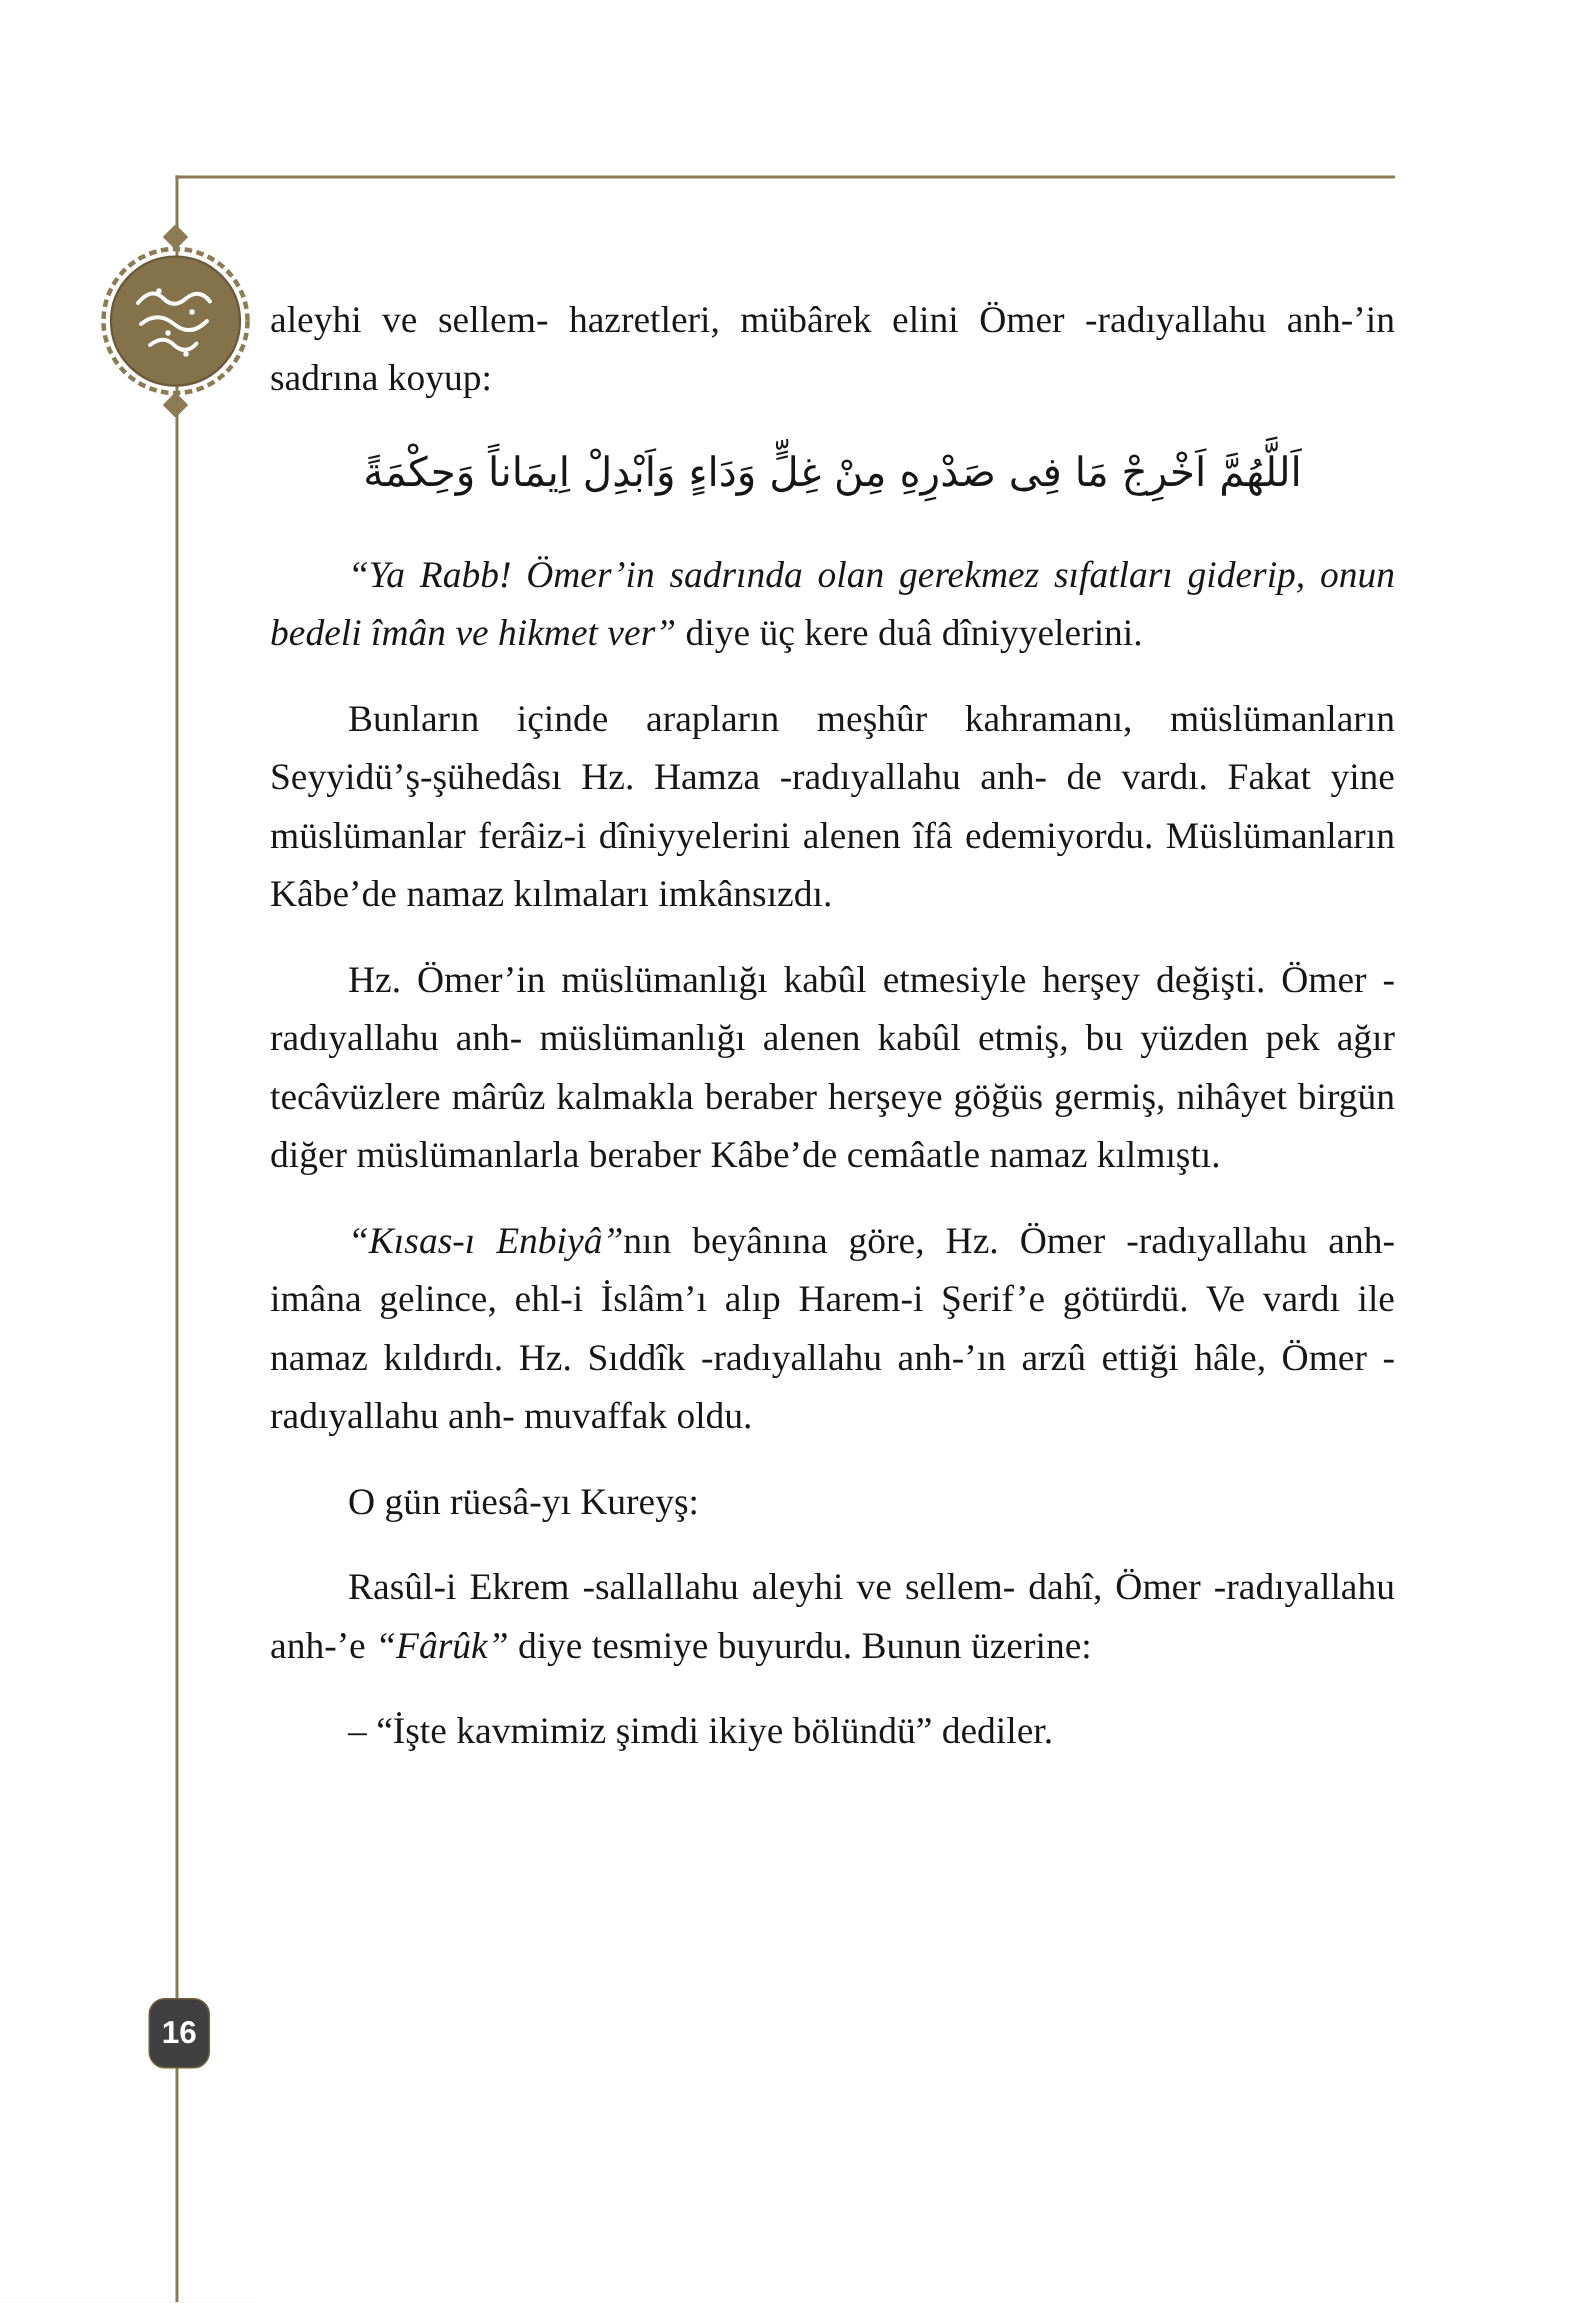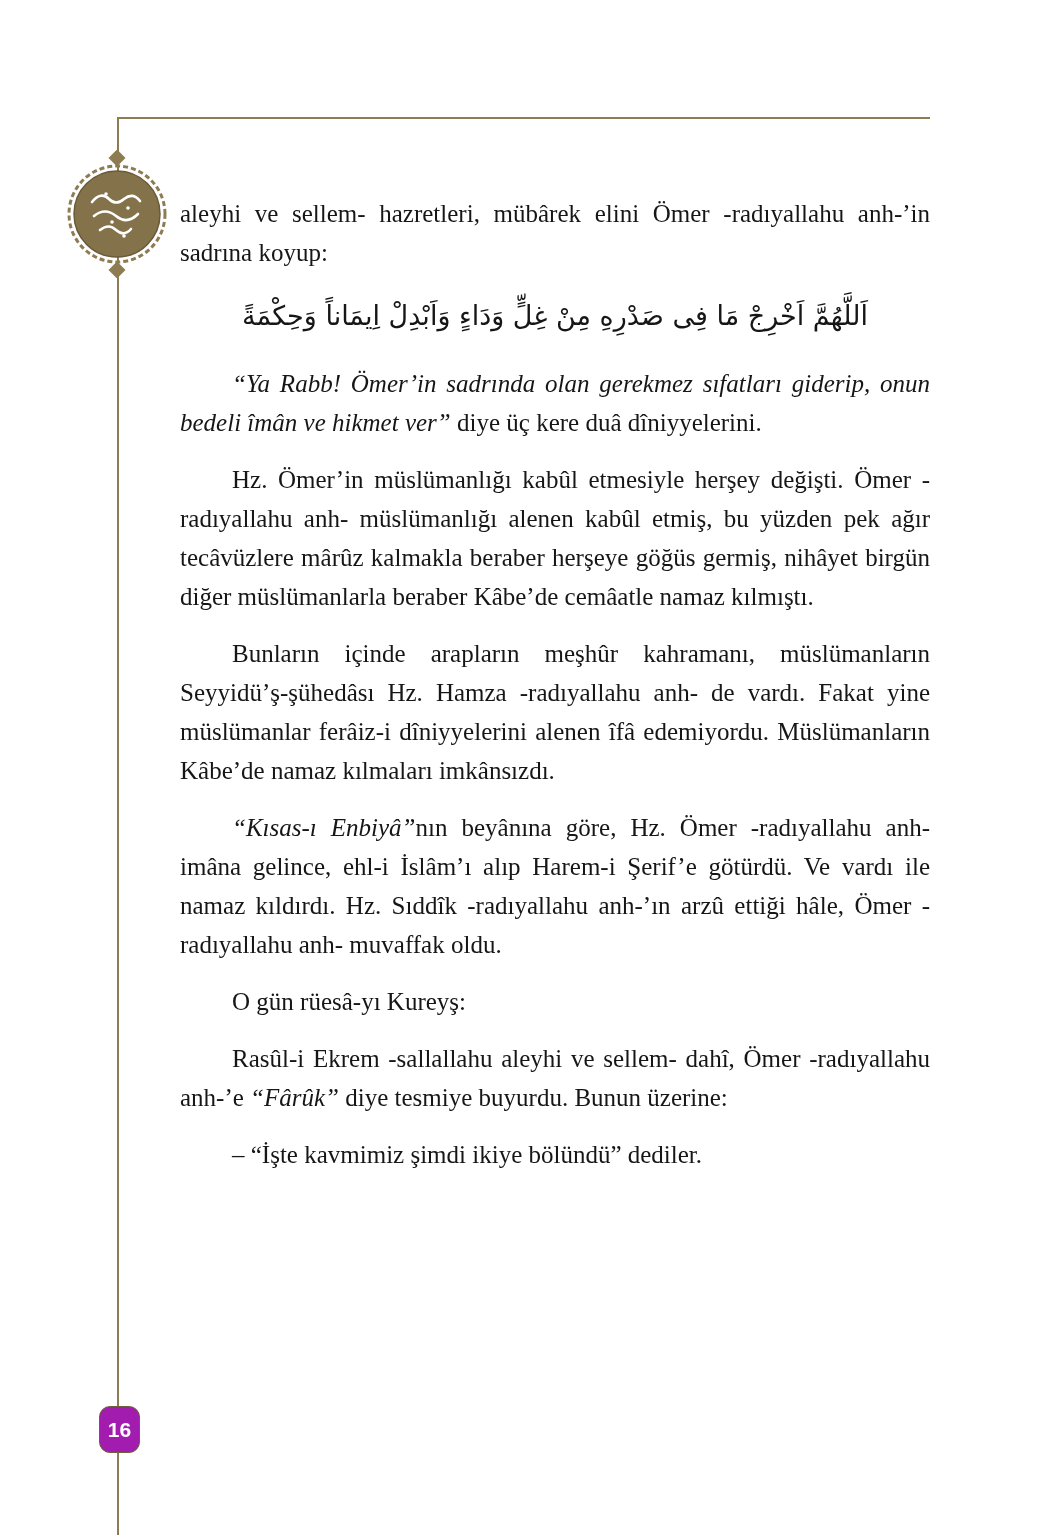--- a/index.html
+++ b/index.html
@@ -7,22 +7,22 @@
     position:relative;
     width:1063px;height:1535px;
     margin:0 auto;
     background:#ffffff;
     overflow:hidden;
   }
   .rule-h{position:absolute;left:117px;top:117px;width:813px;height:2px;background:#8d7b51;}
   .rule-v{position:absolute;left:117px;top:117px;width:2px;height:1418px;background:#8d7b51;}
   .medallion{position:absolute;left:66px;top:150px;width:102px;height:128px;}
   .pagenum{
-    position:absolute;left:99px;top:1406px;width:39px;height:45px;
-    background:#a21caf;border:1px solid #6f5f3c;border-radius:11px;
+    position:absolute;left:99px;top:1332px;width:39px;height:45px;
+    background:#404040;border:1px solid #6f5f3c;border-radius:11px;
     color:#ffffff;display:flex;align-items:center;justify-content:center;
     font-family:"Liberation Sans",sans-serif;font-size:21px;font-weight:bold;
   }
   .content{
     position:absolute;left:180px;top:146px;width:750px;
     color:#161616;
     font-family:"Liberation Serif","DejaVu Serif",serif;
     font-size:25px;line-height:39px;
     text-align:justify;
     margin-top:48px;
@@ -67,23 +67,23 @@
 
   <div class="content">
 
     <p class="noindent">aleyhi ve sellem- hazretleri, mübârek elini Ömer -radıyallahu anh-’in sadrına koyup:</p>
 
     <p class="arabic" dir="rtl">اَللَّهُمَّ اَخْرِجْ مَا فِى صَدْرِهِ مِنْ غِلٍّ وَدَاءٍ وَاَبْدِلْ اِيمَاناً وَحِكْمَةً</p>
 
     <p><em>“Ya Rabb! Ömer’in sadrında olan gerekmez sıfatları giderip, onun bedeli îmân ve hikmet ver”</em><span> diye üç kere duâ dîniyyelerini.</span></p>
 
 
+    <p>Bunların içinde arapların meşhûr kahramanı, müslümanların Seyyidü’ş-şühedâsı Hz. Hamza -radıyallahu anh- de vardı. Fakat yine müslümanlar ferâiz-i dîniyyelerini alenen îfâ edemiyordu. Müslümanların Kâbe’de namaz kılmaları imkânsızdı.</p>
+
     <p>Hz. Ömer’in müslümanlığı kabûl etmesiyle herşey değişti. Ömer -radıyallahu anh- müslümanlığı alenen kabûl etmiş, bu yüzden pek ağır tecâvüzlere mârûz kalmakla beraber herşeye göğüs germiş, nihâyet birgün diğer müslümanlarla beraber Kâbe’de cemâatle namaz kılmıştı.</p>
-
-    <p>Bunların içinde arapların meşhûr kahramanı, müslümanların Seyyidü’ş-şühedâsı Hz. Hamza -radıyallahu anh- de vardı. Fakat yine müslümanlar ferâiz-i dîniyyelerini alenen îfâ edemiyordu. Müslümanların Kâbe’de namaz kılmaları imkânsızdı.</p>
 
     <p><em>“Kısas-ı Enbiyâ”</em><span>nın beyânına göre, Hz. Ömer -radıyallahu anh- imâna gelince, ehl-i İslâm’ı alıp Harem-i Şerif’e götürdü. Ve vardı ile namaz kıldırdı. Hz. Sıddîk -radıyallahu anh-’ın arzû ettiği hâle, Ömer -radıyallahu anh- muvaffak oldu.</span></p>
 
     <p>O gün rüesâ-yı Kureyş:</p>
 
     <p><span>Rasûl-i Ekrem -sallallahu aleyhi ve sellem- dahî, Ömer -radıyallahu anh-’e </span><em>“Fârûk”</em><span> diye tesmiye buyurdu. Bunun üzerine:</span></p>
 
     <p>– “İşte kavmimiz şimdi ikiye bölündü” dediler.</p>
 
   </div>

